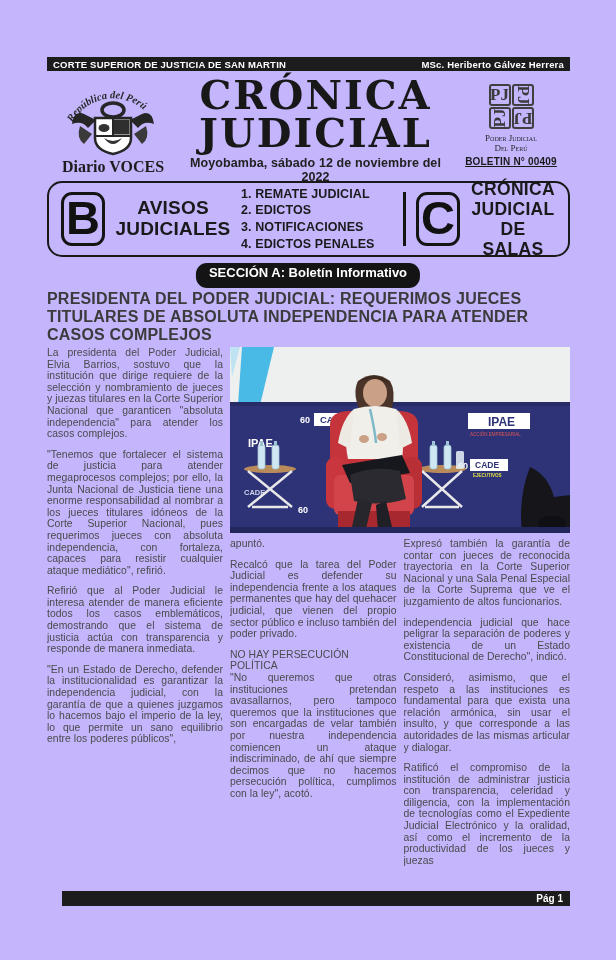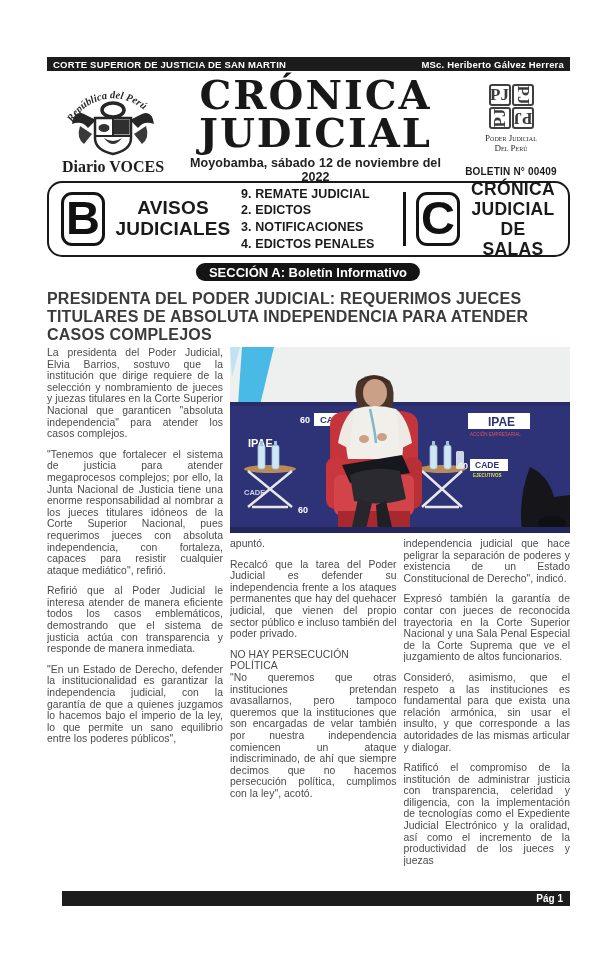--- a/index.html
+++ b/index.html
@@ -1,19 +1,19 @@
 <!DOCTYPE html>
 <html lang="es"><head>
 <meta charset="utf-8">
 <style>
   * { margin:0; padding:0; box-sizing:border-box; }
   html,body { background:#e8e8e8; }
   .page {
     position:relative; width:616px; height:960px; margin:0 auto;
-    background:#ffffff; font-family:"Liberation Sans", sans-serif; color:#1a1a1a;
+    background:#c4b5fd; font-family:"Liberation Sans", sans-serif; color:#1a1a1a;
     overflow:hidden;
   }
   
   .top-bar {
     position:absolute; left:47px; right:46px; top:57px; height:14px;
     background:#1c1c1c; color:#fff; display:flex; justify-content:space-between;
     align-items:center; padding:0 6px; font-size:9.5px; font-weight:bold;
     letter-spacing:0.2px; white-space:nowrap;
   }
   
@@ -24,41 +24,41 @@
   .brand-center { flex:1; text-align:center; }
   .mast-title { font-family:"DejaVu Serif", serif; font-weight:bold; font-size:40px; line-height:0.95; letter-spacing:2px; color:#181818; }
   .dateline { font-size:12.5px; font-weight:bold; color:#222; margin-top:4px; letter-spacing:0.1px; }
   .brand-right { width:118px; text-align:center; padding-top:8px; }
   .pj-grid { display:grid; grid-template-columns:22px 22px; grid-template-rows:22px 22px; gap:1px; justify-content:center; }
   .pj-cell { font-family:"Liberation Serif", serif; font-weight:bold; font-size:17px; color:#3b3b3b; display:flex; align-items:center; justify-content:center; border:2px solid #404040; border-radius:3px; }
   .pj-cell.r90 { transform:rotate(90deg); }
   .pj-cell.r270 { transform:rotate(-90deg); }
   .pj-cell.r180 { transform:rotate(180deg); }
   .pj-caption { font-family:"Liberation Serif", serif; font-variant:small-caps; font-weight:normal; font-size:9px; line-height:1.15; color:#2a2a2a; margin-top:4px; }
-  .boletin { font-size:10px; font-weight:bold; margin-top:12px; letter-spacing:0.2px; }
+  .boletin { font-size:10px; font-weight:bold; margin-top:2px; letter-spacing:0.2px;text-decoration:underline; }
   
   .section-banner {
     position:absolute; left:47px; right:46px; top:181px; height:76px;
     border:2.5px solid #191919; border-radius:15px; display:flex; align-items:center;
     padding:0 12px; gap:10px;
   }
   .badge {
     width:44px; height:54px; border:3px solid #141414; border-radius:11px; flex:none;
     display:flex; align-items:center; justify-content:center;
     font-size:47px; font-weight:bold; line-height:1; color:#111; padding-bottom:3px;
   }
   .avisos-title { width:116px; flex:none; text-align:center; font-weight:bold; font-size:19px; line-height:1.08; letter-spacing:0.2px; }
   .avisos-list { width:152px; flex:none; font-weight:bold; font-size:12.5px; line-height:1.33; letter-spacing:0.1px; }
   .vdivider { width:3px; height:54px; background:#141414; flex:none; }
   .salas-title { flex:1; text-align:center; font-weight:bold; font-size:17.5px; line-height:1.15; letter-spacing:0.3px; }
   
   .seccion-pill {
     position:absolute; top:263px; left:50%; transform:translateX(-50%);
     background:#141414; color:#fff; font-weight:bold; font-size:13px;
-    padding:2px 13px 1px; border-radius:11px; white-space:nowrap;
+    padding:2px 13px 8px; border-radius:11px; white-space:nowrap;
   }
   
   .headline {
     position:absolute; left:47px; right:44px; top:290px;
     font-size:16px; font-weight:bold; color:#3b3b3b; line-height:1.13; letter-spacing:0.2px;
   }
   
   .article { position:absolute; left:47px; right:46px; top:347px; bottom:72px; display:flex; gap:7px; overflow:hidden; }
   .colA { width:176px; flex:none; overflow:hidden; }
   .right-zone { flex:1; display:flex; flex-direction:column; overflow:hidden; }
@@ -137,21 +137,21 @@
     </div>
   </div>
 
   <div class="section-banner">
     <div class="badge">B</div>
     <div class="avisos-title">
       <div>AVISOS</div>
       <div>JUDICIALES</div>
     </div>
     <div class="avisos-list">
-      <div>9. REMATE JUDICIAL</div>
+      <div>1. REMATE JUDICIAL</div>
       <div>2. EDICTOS</div>
       <div>3. NOTIFICACIONES</div>
       <div>4. EDICTOS PENALES</div>
     </div>
     <div class="vdivider"></div>
     <div class="badge">C</div>
     <div class="salas-title">
       <div>CRÓNICA</div>
       <div>JUDICIAL</div>
       <div>DE SALAS</div>
@@ -246,22 +246,22 @@
       </div>
 
       <div class="text-cols">
         <div class="col">
           <p>apuntó.</p>
           <p>Recalcó que la tarea del Poder Judicial es defender su independencia frente a los ataques permanentes que hay del quehacer judicial, que vienen del propio sector público e incluso también del poder privado.</p>
           <p class="subhead">NO HAY PERSECUCIÓN POLÍTICA</p>
           <p>"No queremos que otras instituciones pretendan avasallarnos, pero tampoco queremos que la instituciones que son encargadas de velar también por nuestra independencia comiencen un ataque indiscriminado, de ahí que siempre decimos que no hacemos persecución política, cumplimos con la ley", acotó.</p>
         </div>
         <div class="col">
+          <p>Expresó también la garantía de contar con jueces de reconocida trayectoria en la Corte Superior Nacional y una Sala Penal Especial de la Corte Suprema que ve el juzgamiento de altos funcionarios.</p>
           <p>independencia judicial que hace peligrar la separación de poderes y existencia de un Estado Constitucional de Derecho", indicó.</p>
-          <p>Expresó también la garantía de contar con jueces de reconocida trayectoria en la Corte Superior Nacional y una Sala Penal Especial de la Corte Suprema que ve el juzgamiento de altos funcionarios.</p>
           <p>Consideró, asimismo, que el respeto a las instituciones es fundamental para que exista una relación armónica, sin usar el insulto, y que corresponde a las autoridades de las mismas articular y dialogar.</p>
           <p>Ratificó el compromiso de la institución de administrar justicia con transparencia, celeridad y diligencia, con la implementación de tecnologías como el Expediente Judicial Electrónico y la oralidad, así como el incremento de la productividad de los jueces y juezas</p>
         </div>
       </div>
     </div>
   </div>
 
   <div class="footer-bar">
     <span>Pág 1</span>
   </div>

